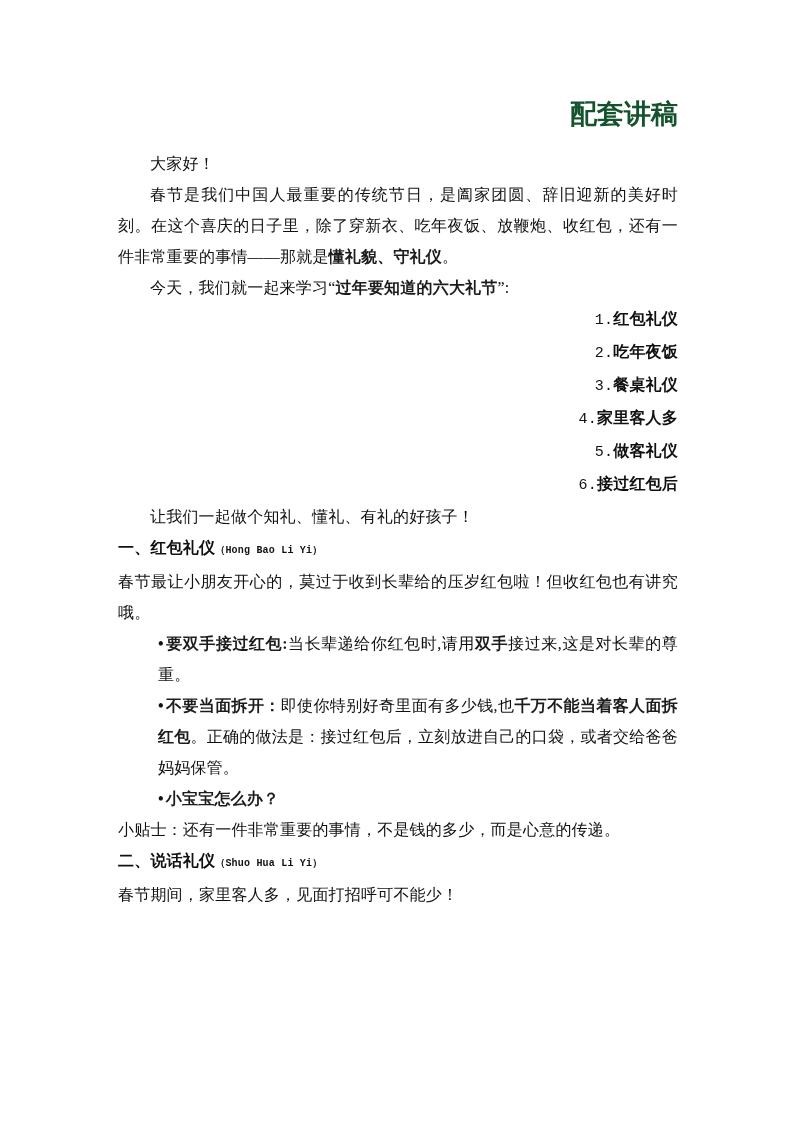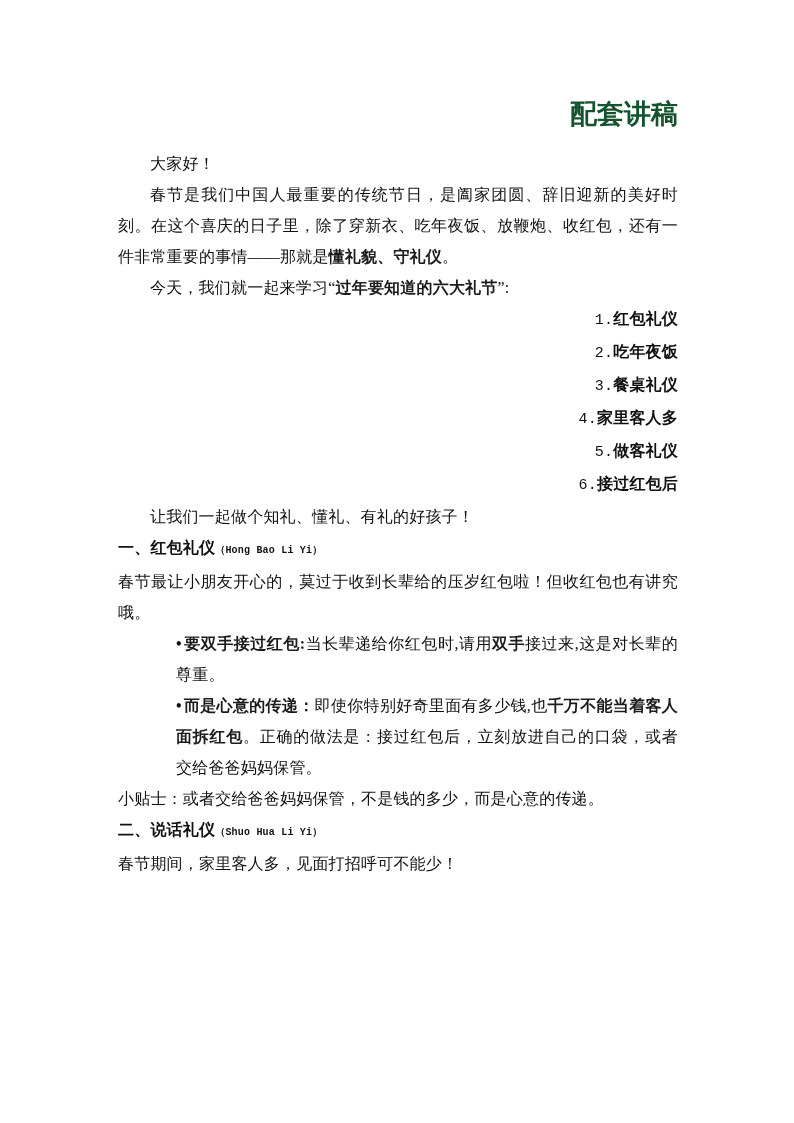--- a/index.html
+++ b/index.html
@@ -44,21 +44,21 @@
     text-align:right;
   }
   .num{
     display:inline-block;
     width:45px;
     font-family:"Liberation Mono","DejaVu Sans Mono",monospace;
     font-size:15px;
   }
   .num-label{font-weight:700;}
   .bullet-p{
-    margin-left:58px;
+    margin-left:40px;
     text-align:justify;
   }
   .bullet-marker{
     font-weight:700;
     padding-right:2px;
   }
 </style>
 </head>
 <body>
 
@@ -85,24 +85,25 @@
 
     <p class="ind">让我们一起做个知礼、懂礼、有礼的好孩子！</p>
 
     <p class="heading"><span>一、红包礼仪</span><span class="pinyin">（Hong Bao Li Yi）</span></p>
 
     <p>春节最让小朋友开心的，莫过于收到长辈给的压岁红包啦！但收红包也有讲究哦。</p>
 
     <p class="bullet-p"><span class="bullet-marker">•</span><b>要双手接过红包:</b><span>当长辈递给你红包时,请用</span><b>双手</b><span>接过来,这是对长辈的尊重。</span></p>
 
 
-    <p class="bullet-p"><span class="bullet-marker">•</span><b>而是心意的传递：</b><span>即使你特别好奇里面有多少钱,也</span><b>千万不能当着客人面拆红包</b><span>。正确的做法是：接过红包后，立刻放进自己的口袋，或者交给爸爸妈妈保管。</span></p>
+    <p class="bullet-p"><span class="bullet-marker">•</span><b>不要当面拆开：</b><span>即使你特别好奇里面有多少钱,也</span><b>千万不能当着客人面拆红包</b><span>。正确的做法是：接过红包后，立刻放进自己的口袋，或者交给爸爸妈妈保管。</span></p>
+
+    <p class="bullet-p"><span class="bullet-marker">•</span><b>小宝宝怎么办？</b></p>
 
 
-
-    <p>小贴士：或者交给爸爸妈妈保管，不是钱的多少，而是心意的传递。</p>
+    <p>小贴士：还有一件非常重要的事情，不是钱的多少，而是心意的传递。</p>
 
     <p class="heading"><span>二、说话礼仪</span><span class="pinyin">（Shuo Hua Li Yi）</span></p>
 
     <p>春节期间，家里客人多，见面打招呼可不能少！</p>
 
   </div>
 </div>
 
 </body></html>

